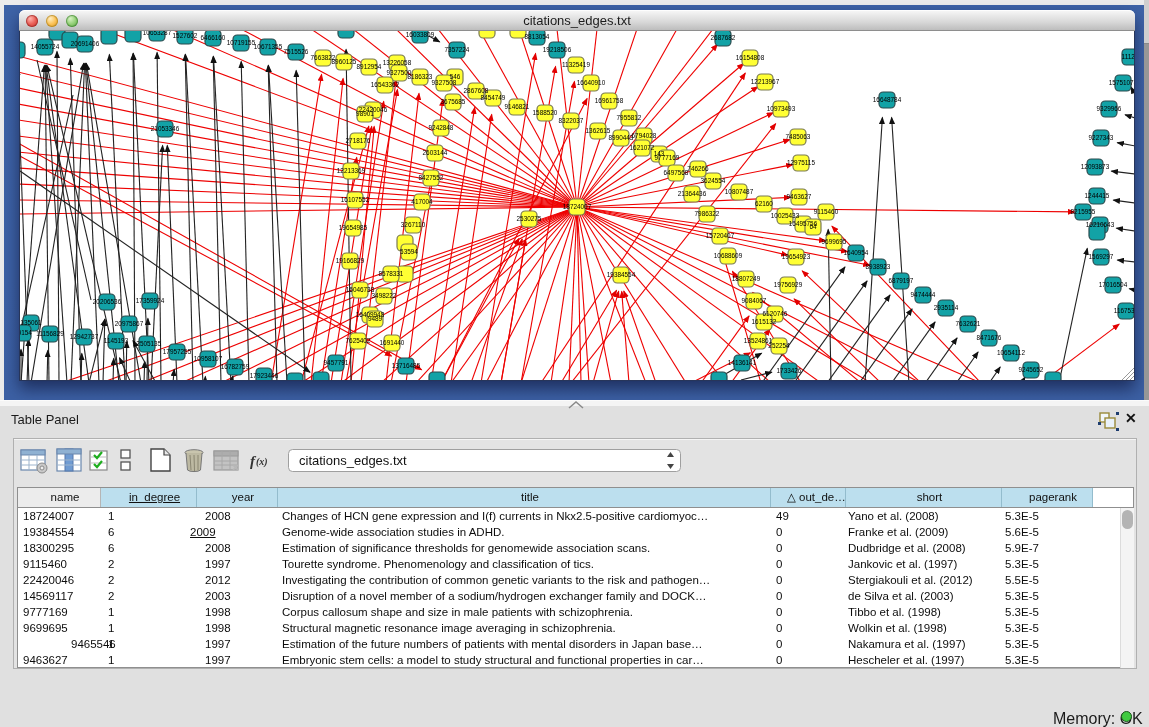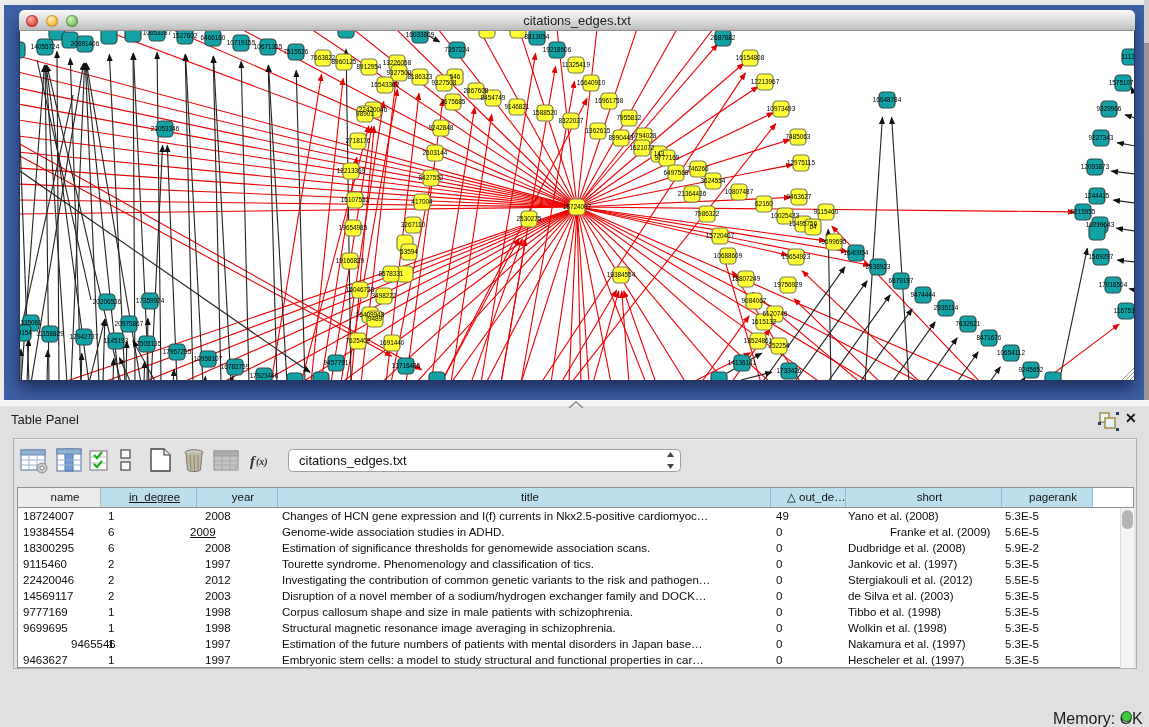--- a/index.html
+++ b/index.html
@@ -594,31 +594,31 @@
           <span style="left:758px;">49</span>
           <span style="left:830px;">Yano et al. (2008)</span>
           <span style="left:987px;">5.3E-5</span>
         </div>
         <div class="trow" style="top:37px;">
           <span style="left:5px;">19384554</span>
           <span style="left:90px;">6</span>
           <span style="left:172px;text-decoration:underline;">2009</span>
           <span style="left:264px;">Genome-wide association studies in ADHD.</span>
           <span style="left:758px;">0</span>
-          <span style="left:872px;">Franke et al. (2009)</span>
+          <span style="left:830px;">Franke et al. (2009)</span>
           <span style="left:987px;">5.6E-5</span>
         </div>
         <div class="trow" style="top:53px;">
           <span style="left:5px;">18300295</span>
           <span style="left:90px;">6</span>
           <span style="left:187px;">2008</span>
           <span style="left:264px;">Estimation of significance thresholds for genomewide association scans.</span>
           <span style="left:758px;">0</span>
           <span style="left:830px;">Dudbridge et al. (2008)</span>
-          <span style="left:987px;">5.9E-2</span>
+          <span style="left:987px;">5.9E-7</span>
         </div>
         <div class="trow" style="top:69px;">
           <span style="left:5px;">9115460</span>
           <span style="left:90px;">2</span>
           <span style="left:187px;">1997</span>
           <span style="left:264px;">Tourette syndrome. Phenomenology and classification of tics.</span>
           <span style="left:758px;">0</span>
           <span style="left:830px;">Jankovic et al. (1997)</span>
           <span style="left:987px;">5.3E-5</span>
         </div>

